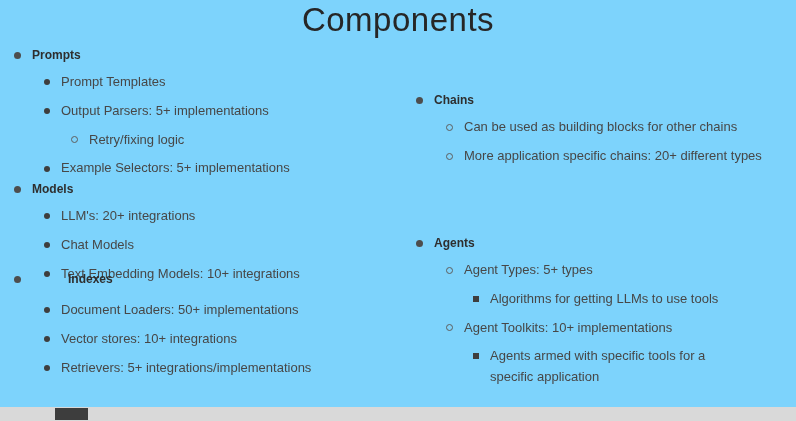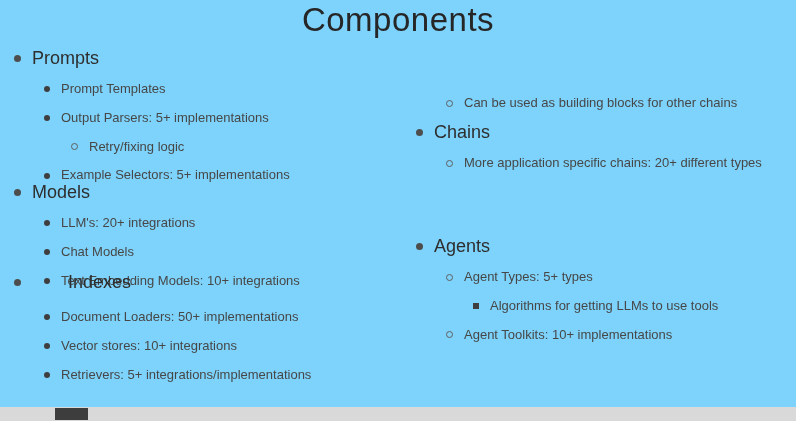--- a/index.html
+++ b/index.html
@@ -39,21 +39,21 @@
 
   .lv2 { margin-left: 30px; }
   .lv3 { margin-left: 57px; }
 
   .b { flex: none; margin-right: 11px; }
   .disc { width: 6px; height: 6px; border-radius: 50%; background: #3e3e3e; }
   .disc.lg { width: 7px; height: 7px; background: #4d4d4d; }
   .ring { width: 5px; height: 5px; border-radius: 50%; border: 1.5px solid #5e5e5e; background: transparent; }
   .sq { width: 6px; height: 6px; background: #3e3e3e; }
 
-  .h1-label { font-size: 18px; color: #2e2e2e; }
+  .h1-label { font-size: 12px; color: #2e2e2e; font-weight: bold; }
   .item-label { font-size: 13px; color: #474747; line-height: 1.6; }
   .item-label.wrap { max-width: 242px; }
 
   #sec-prompts { left: 14px; top: 48px; }
   #sec-models  { left: 14px; top: 182px; }
   #sec-indexes { left: 14px; top: 272px; }
   #sec-chains  { left: 416px; top: 93px; }
   #sec-agents  { left: 416px; top: 236px; }
 
   .bottom-bar {
@@ -135,27 +135,27 @@
       <span class="b disc"></span>
       <span class="item-label">Vector stores: 10+ integrations</span>
     </div>
     <div class="row lv2">
       <span class="b disc"></span>
       <span class="item-label">Retrievers: 5+ integrations/implementations</span>
     </div>
   </div>
 
   <div class="section" id="sec-chains">
+    <div class="row h1row">
+      <span class="b disc lg"></span>
+      <span class="h1-label">Chains</span>
+    </div>
     <div class="row lv2">
       <span class="b ring"></span>
       <span class="item-label">Can be used as building blocks for other chains</span>
-    </div>
-    <div class="row h1row">
-      <span class="b disc lg"></span>
-      <span class="h1-label">Chains</span>
     </div>
     <div class="row lv2">
       <span class="b ring"></span>
       <span class="item-label">More application specific chains: 20+ different types</span>
     </div>
   </div>
 
   <div class="section" id="sec-agents">
     <div class="row h1row">
       <span class="b disc lg"></span>
@@ -166,19 +166,23 @@
       <span class="item-label">Agent Types: 5+ types</span>
     </div>
     <div class="row lv3">
       <span class="b sq"></span>
       <span class="item-label">Algorithms for getting LLMs to use tools</span>
     </div>
     <div class="row lv2">
       <span class="b ring"></span>
       <span class="item-label">Agent Toolkits: 10+ implementations</span>
     </div>
+    <div class="row lv3 top">
+      <span class="b sq"></span>
+      <span class="item-label wrap">Agents armed with specific tools for a specific application</span>
+    </div>
   </div>
 
   <div class="bottom-bar">
     <div class="bottom-handle"></div>
   </div>
 
 </div>
 
 </body></html>

